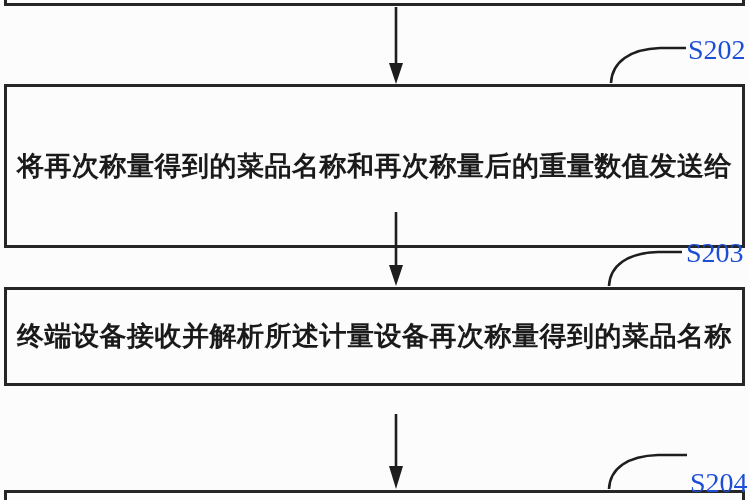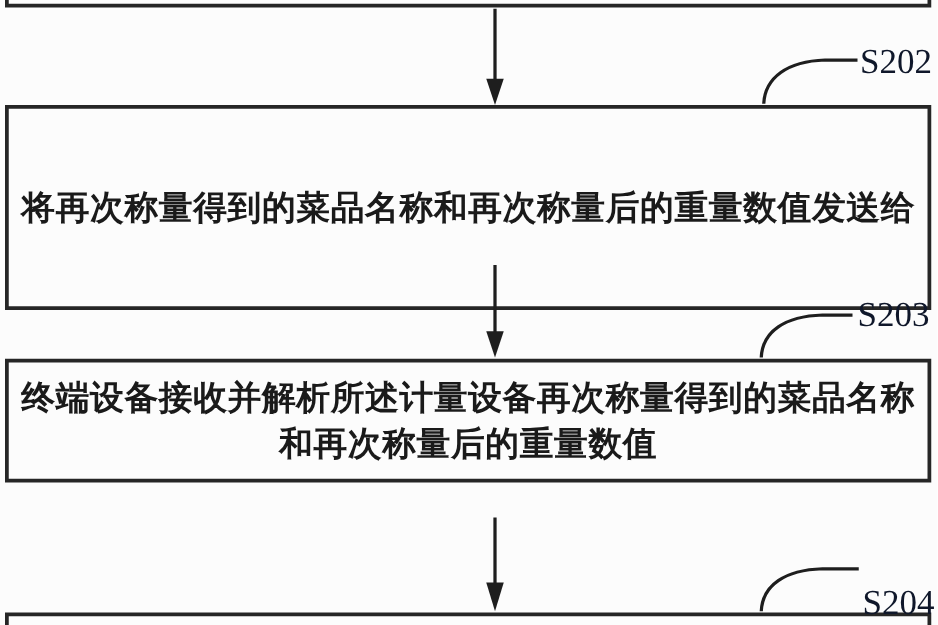--- a/index.html
+++ b/index.html
@@ -63,41 +63,40 @@
     left: 0;
     top: 0;
     width: 750px;
     height: 500px;
     pointer-events: none;
   }
   .step-label {
     position: absolute;
     font-size: 28px;
     line-height: 1;
-    color: #0f172a;
+    color: #1d4ed8;
     white-space: nowrap;
   }
   .label-s202 { left: 688px; top: 36px; }
   .label-s203 { left: 686px; top: 239px; }
   .label-s204 { left: 690px; top: 442px; margin-top: 27px; }
 </style>
 </head>
 <body>
 
 <div class="canvas">
 
   <div class="flow-box box-top-partial"></div>
 
   <div class="flow-box box-s202">
     <div class="box-line">将再次称量得到的菜品名称和再次称量后的重量数值发送给</div>
   </div>
 
   <div class="flow-box box-s203">
     <div class="box-line">终端设备接收并解析所述计量设备再次称量得到的菜品名称</div>
-    <div class="box-line">和再次称量后的重量数值</div>
   </div>
 
   <div class="flow-box box-bottom-partial"></div>
 
   <svg class="connector-layer" viewBox="0 0 750 500" xmlns="http://www.w3.org/2000/svg">
 
     <g>
       <line x1="396" y1="7" x2="396" y2="66" stroke="#1e1e1e" stroke-width="2.6"></line>
       <polygon points="389,63 403,63 396,84" fill="#1e1e1e"></polygon>
     </g>

